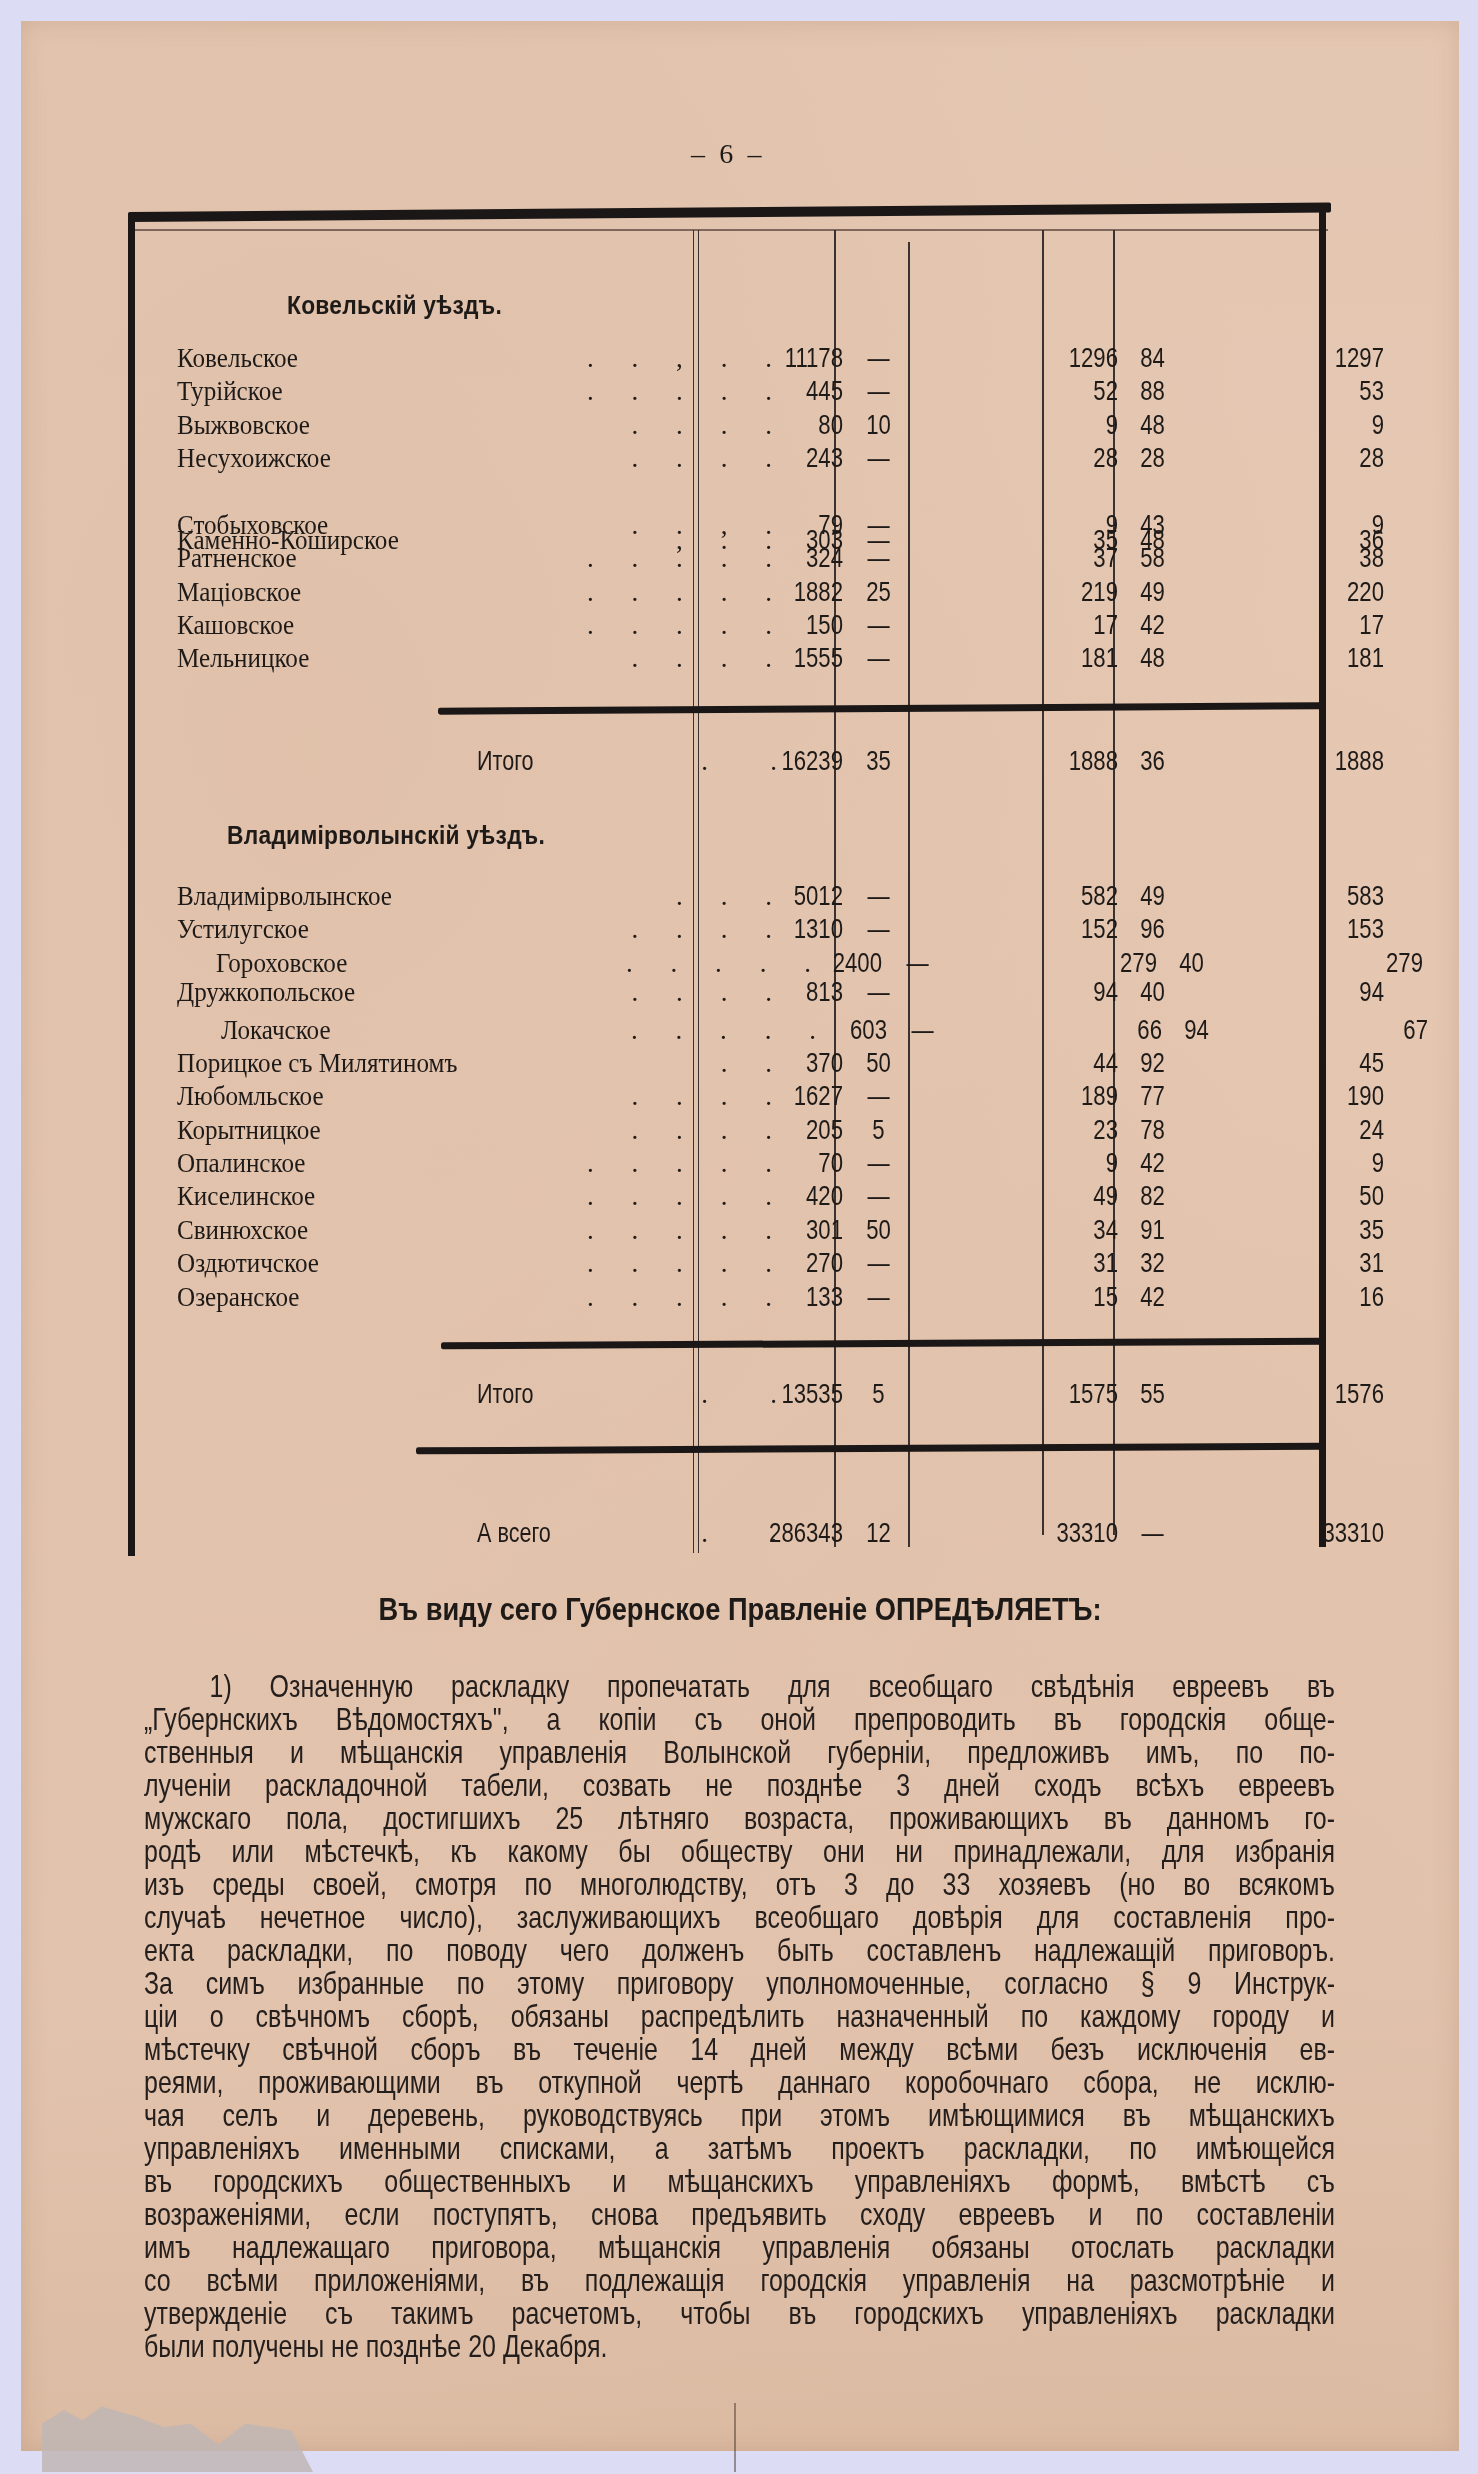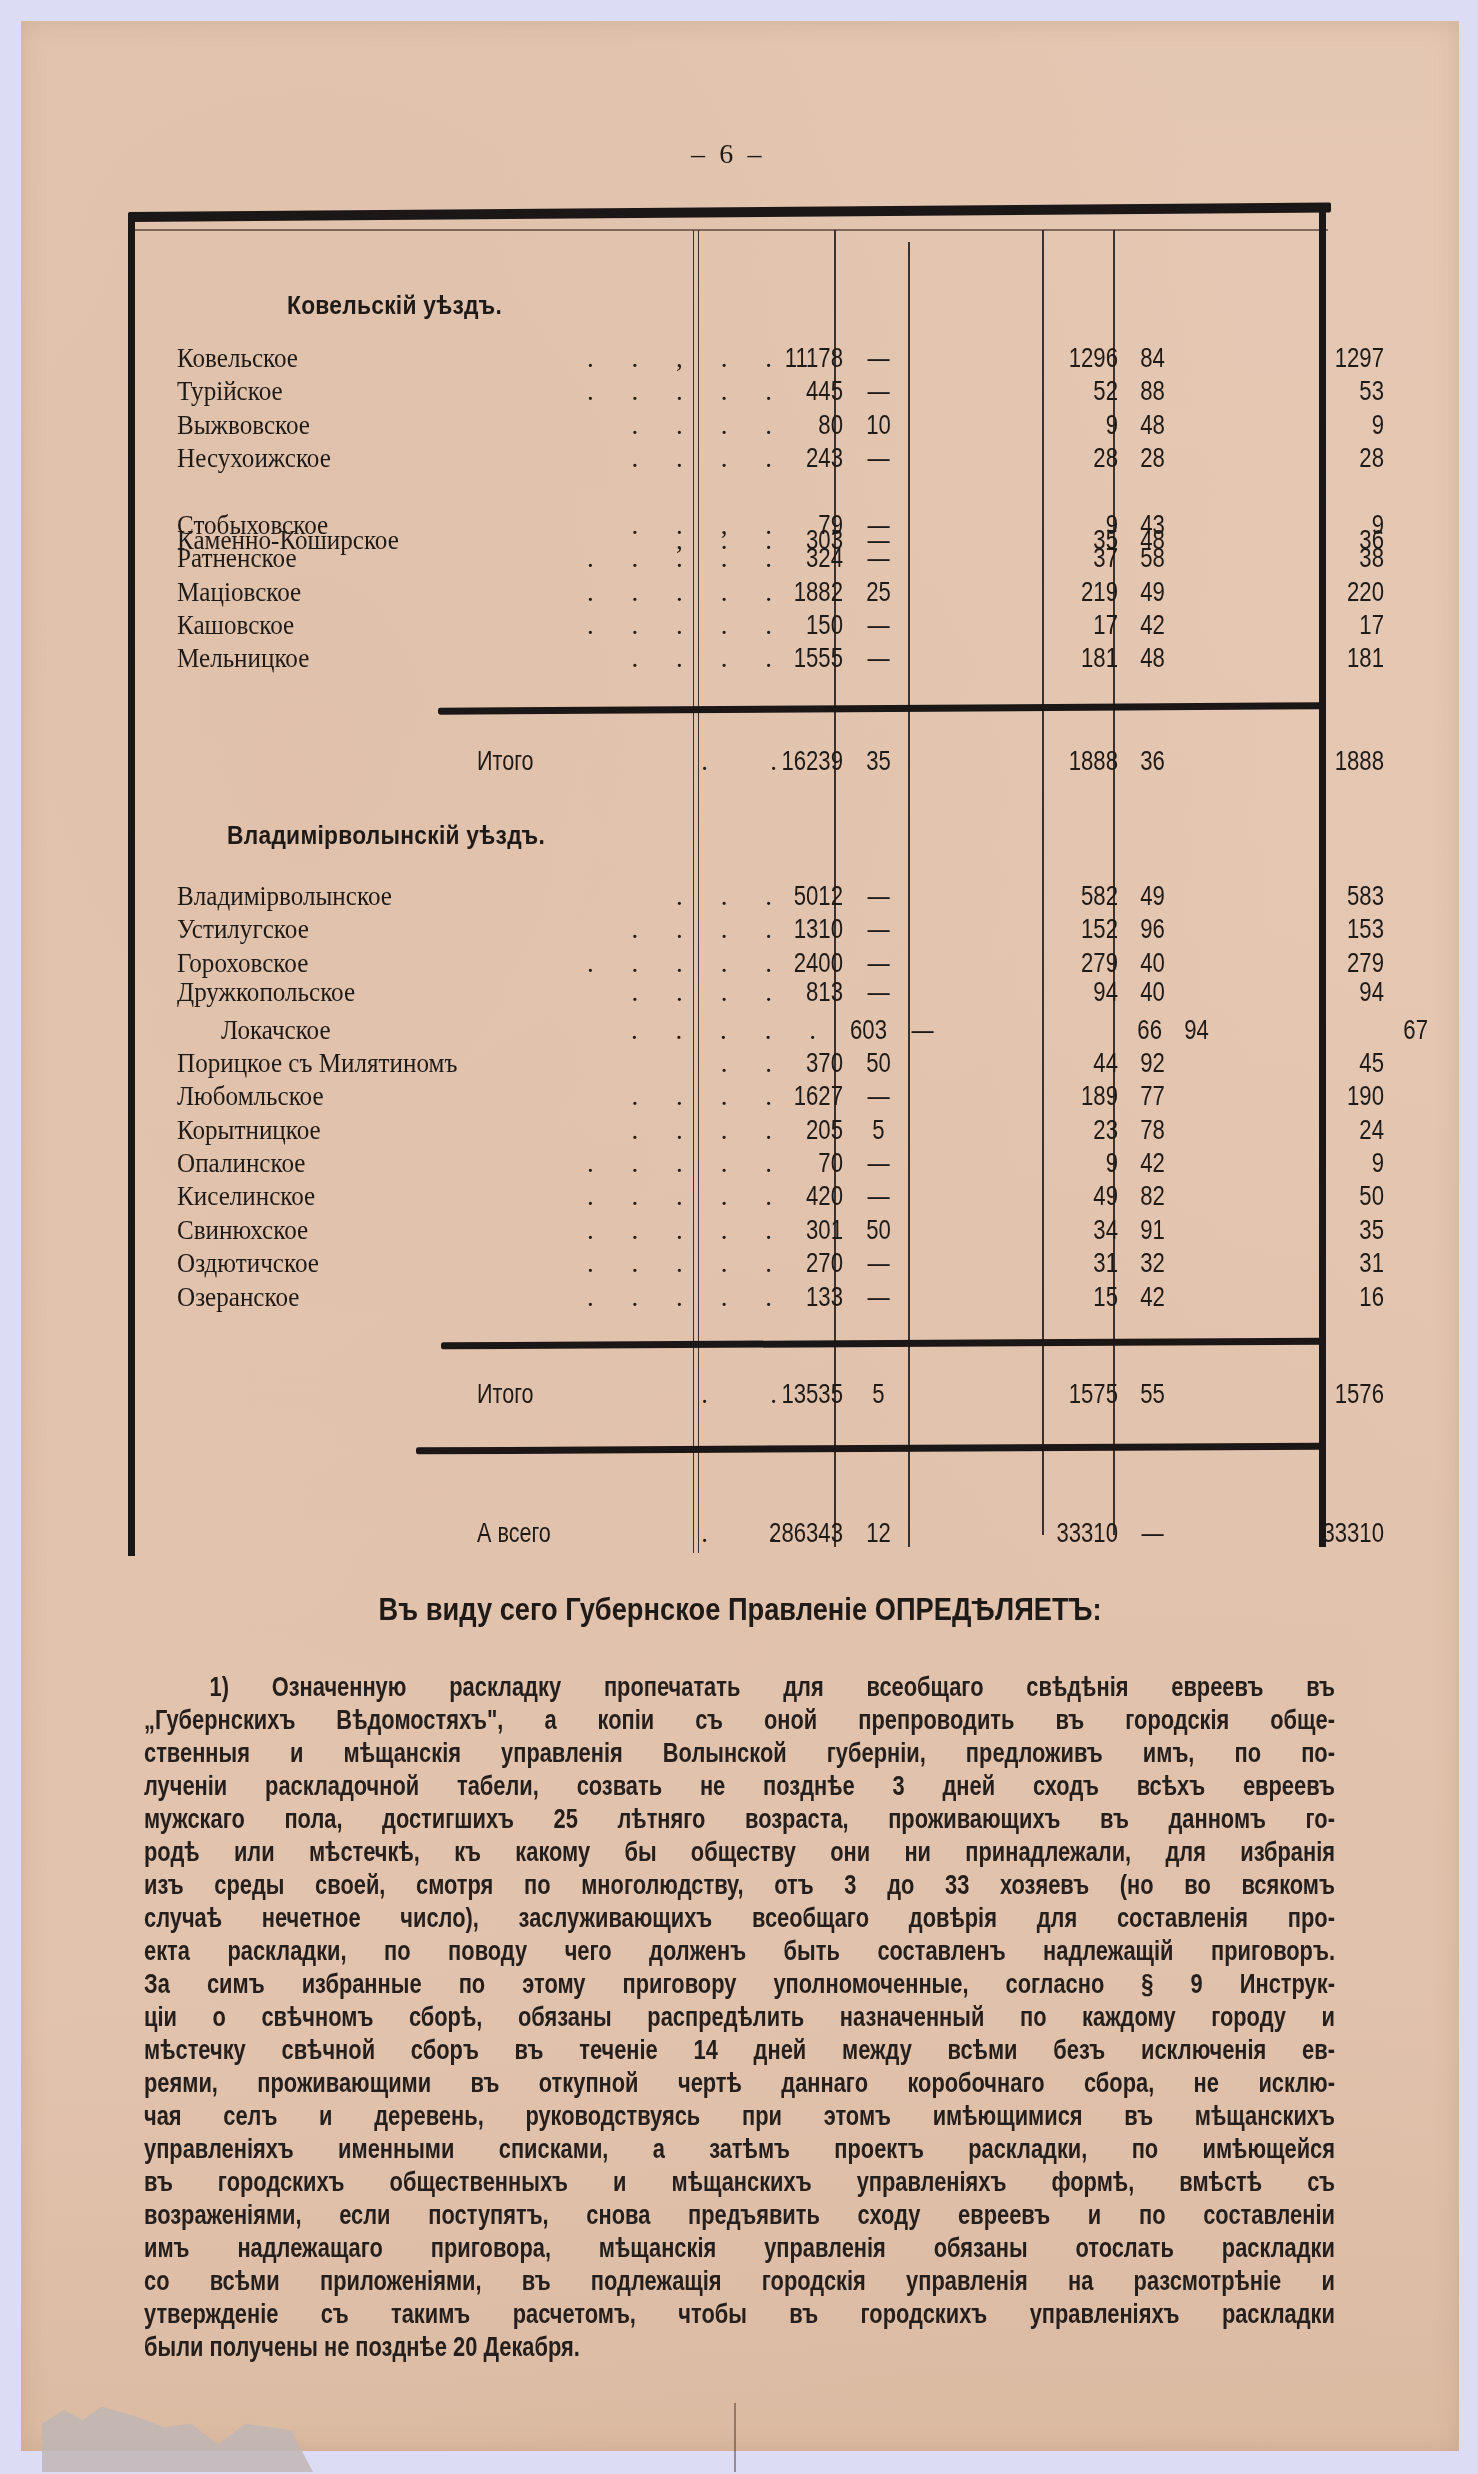--- a/index.html
+++ b/index.html
@@ -108,25 +108,25 @@
   .total-row .dots span { width: 69px; }
 
   .heading {
     position: absolute; left: 0; width: 1438px; top: 1571px;
     text-align: center;
     font-size: 31px; font-weight: bold;
     transform: scaleX(0.88);
   }
   .paragraph {
     position: absolute; left: 123px; top: 1649px; width: 1191px;
-    font-size: 28px;
+    font-size: 32px;
     line-height: 33px;
     text-align: justify;
     text-align-last: justify;
-    font-weight: bold;
+    font-weight: normal;
     color: #241e1c;
   }
   .paragraph .line {
     display: block; white-space: nowrap;
     transform: scaleX(0.78); transform-origin: left center;
     width: 128.2%;
     text-align: justify; text-align-last: justify;
   }
   .paragraph .line.last { text-align-last: left; }
   .paragraph .line.indent { padding-left: 84px; box-sizing: border-box; }
@@ -357,21 +357,21 @@
             <span>.</span>
             <span>.</span>
             <span>.</span>
           </span>
           <span class="cell c1">1310</span>
           <span class="cell c2 center">—</span>
           <span class="cell c3">152</span>
           <span class="cell c4 center">96</span>
           <span class="cell c5">153</span>
         </div>
-        <div class="row" style="top: 67px;">
+        <div class="row" style="top: 67px; margin-left: 39px;">
           <span class="name">Гороховское</span>
           <span class="dots">
             <span>.</span>
             <span>.</span>
             <span>.</span>
             <span>.</span>
             <span>.</span>
           </span>
           <span class="cell c1">2400</span>
           <span class="cell c2 center">—</span>

